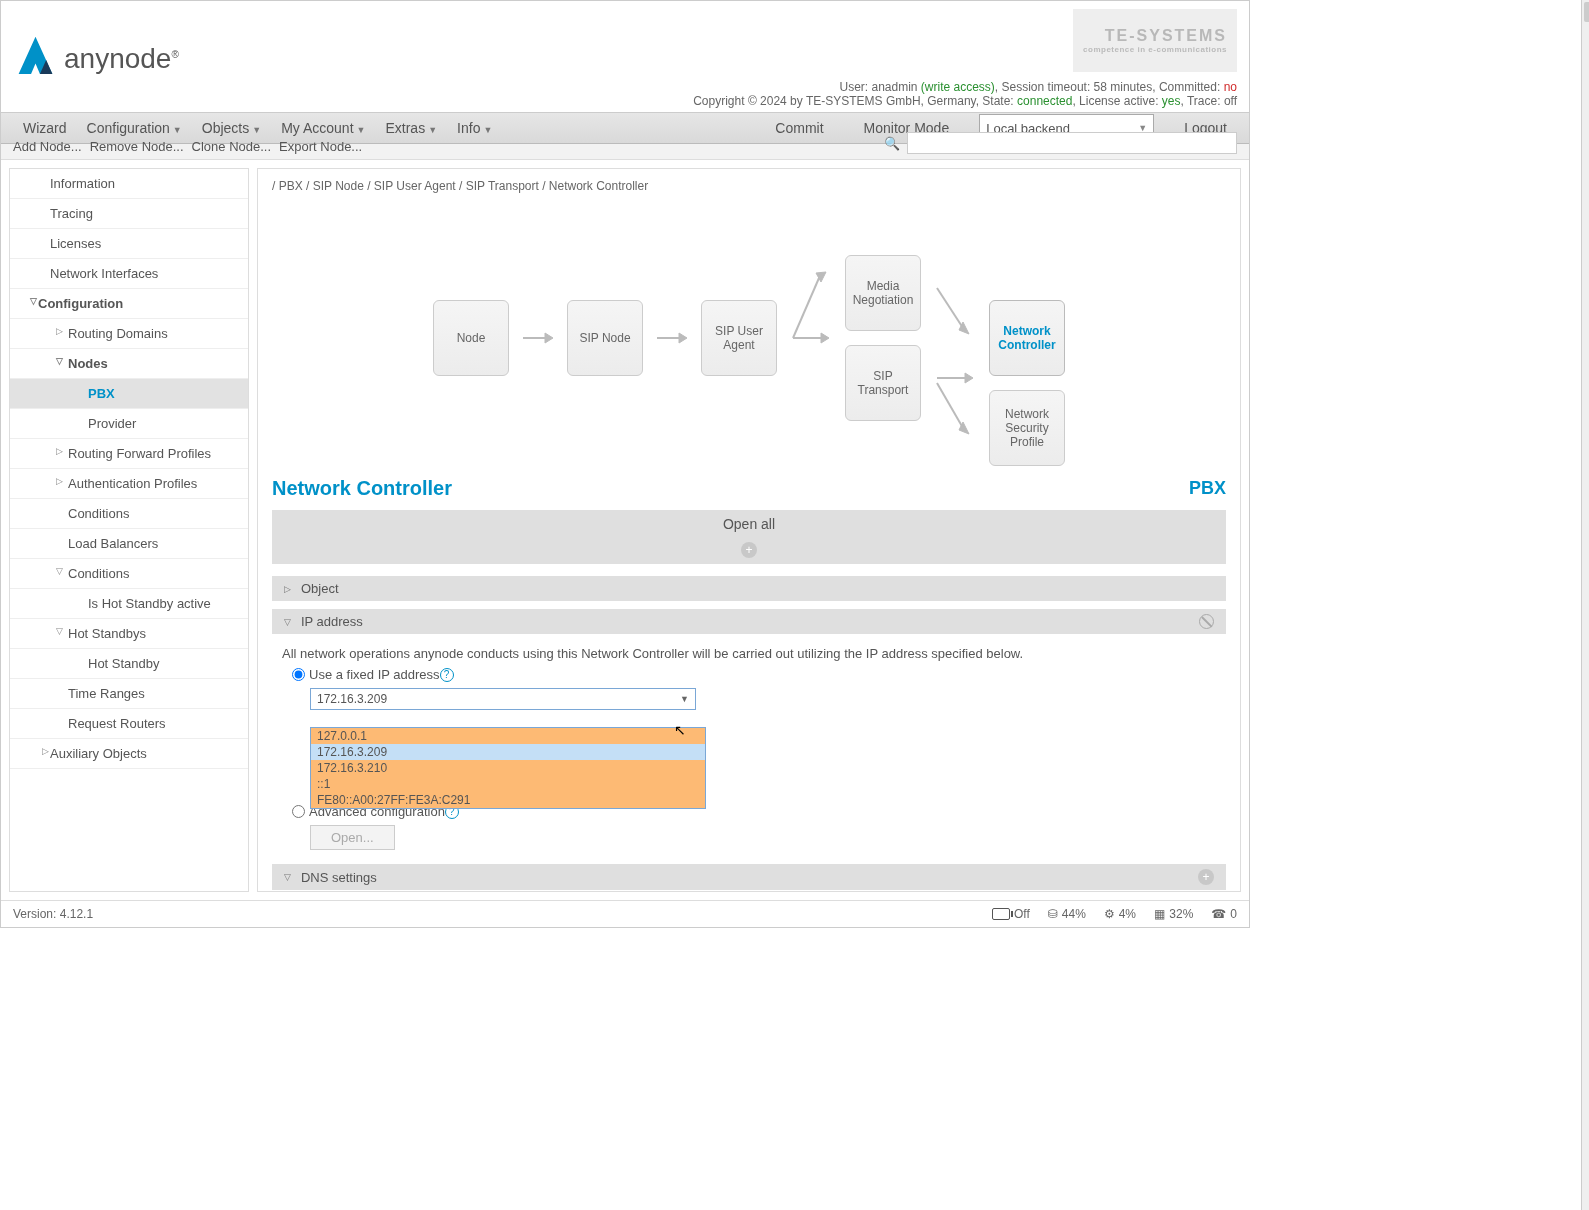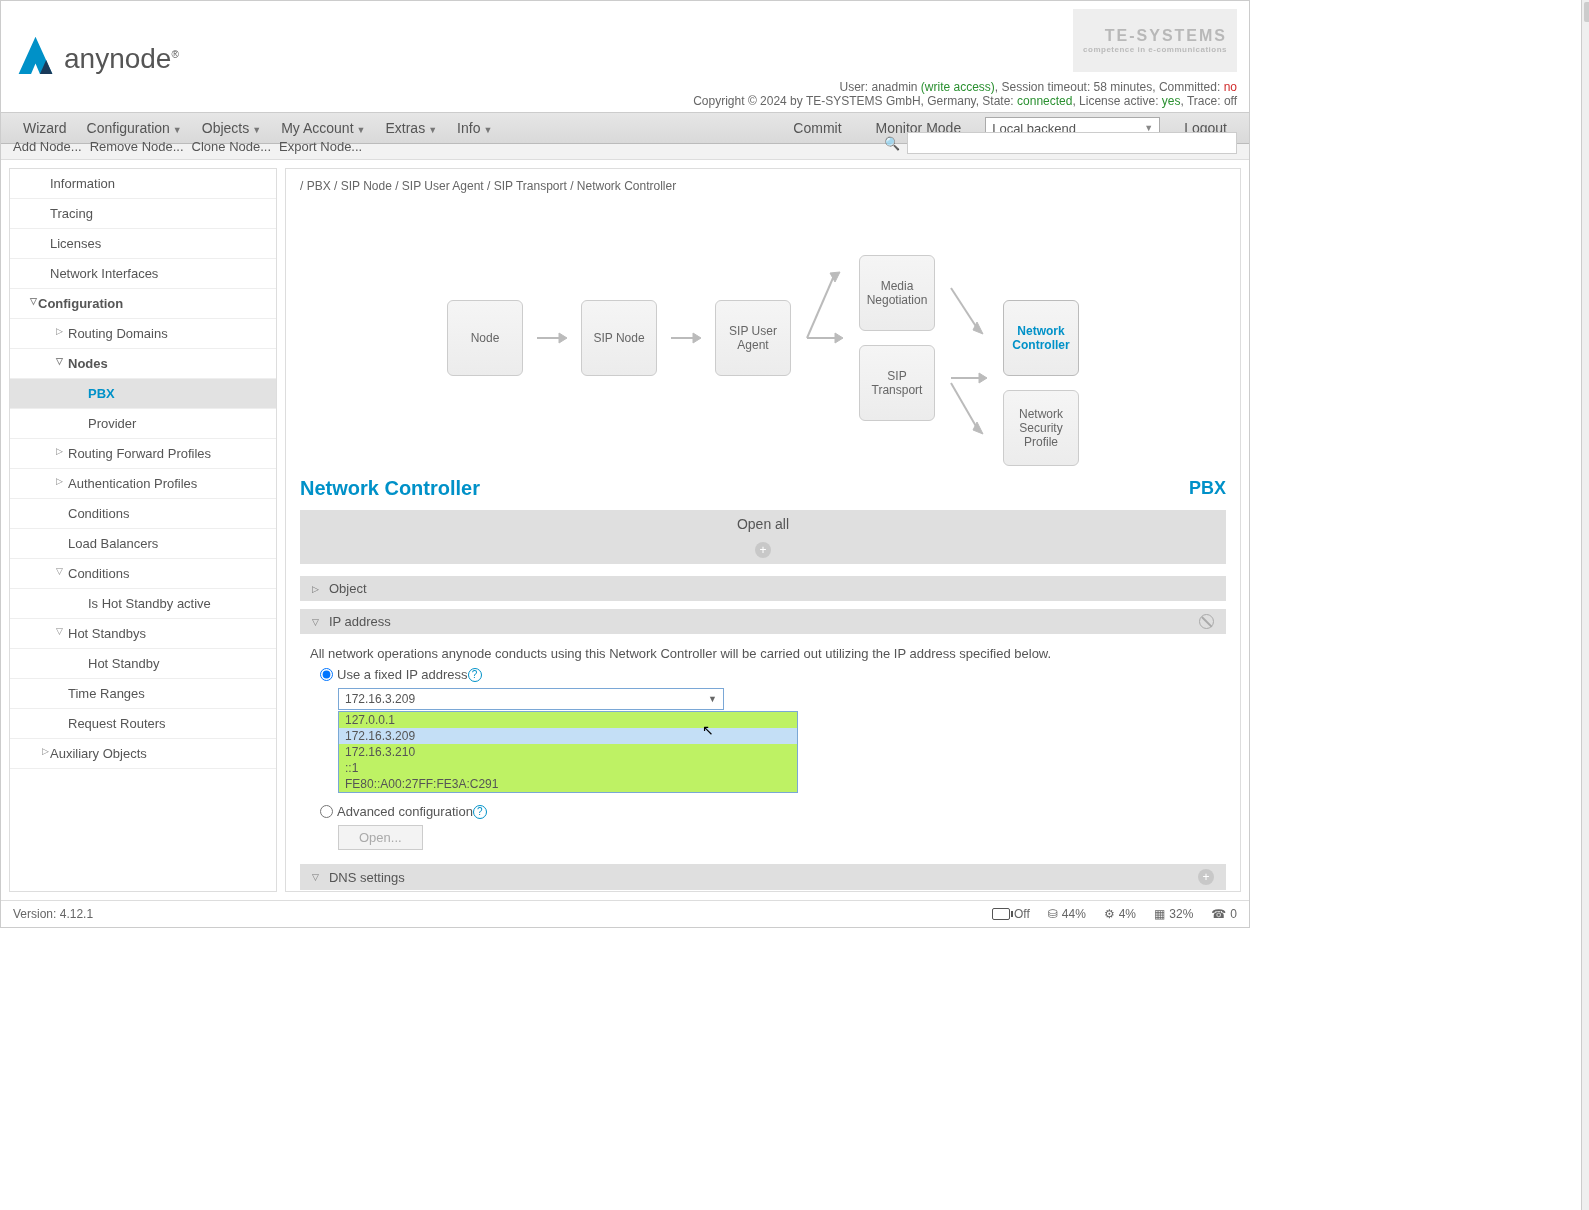--- a/index.html
+++ b/index.html
@@ -12,28 +12,28 @@
 .logo-text { font-size: 28px; color: #555; font-weight: 300; }
 .logo-text sup { font-size: 10px; vertical-align: super; }
 .header-right { text-align: right; font-size: 12px; color: #666; }
 .te-logo { font-size: 16px; font-weight: 700; color: #b8b8b8; letter-spacing: 2px; background:#eee; padding:18px 10px; display:inline-block; }
 .te-sub { font-size: 8px; color: #bbb; display:block; letter-spacing:0.5px; }
 .green { color: #2a9030; }
 .red { color: #d12c2c; }
 .menubar { background: linear-gradient(#e6e6e6,#d9d9d9); border-top: 1px solid #ccc; border-bottom: 1px solid #bbb; display: flex; align-items: center; padding: 0 12px; height: 32px; }
 .menu-item { padding: 6px 10px; font-size: 14px; color: #555; cursor: pointer; }
 .menu-item .caret { font-size: 9px; margin-left: 3px; color:#777; }
-.menubar-right { margin-left: auto; display: flex; align-items: center; gap: 14px; }
+.menubar-right { margin-left: auto; display: flex; gap: 20px; }
 .backend-select { background: #fff; border: 1px solid #aaa; padding: 3px 6px; font-size: 13px; width: 175px; display:flex; justify-content:space-between; align-items:center; }
 .toolbar { background: #f2f2f2; border-bottom: 1px solid #ddd; display: flex; align-items: flex-end; padding: 5px 12px; height: 16px; gap: 8px; }
 .toolbar-item { font-size: 13px; color: #555; cursor: pointer; }
 .toolbar-right { margin-left: auto; display:flex; align-items:center; gap:6px; }
 .search-input { width: 330px; height: 22px; border: 1px solid #ccc; padding: 2px 5px; }
 .content { display: flex; height: 740px; padding: 8px; gap: 8px; background:#fff; }
-.sidebar { width: 268px; border: 1px solid #ddd; background: #fff; overflow-y: auto; }
+.sidebar { width: 240px; border: 1px solid #ddd; background: #fff; overflow-y: auto; }
 .sidebar-item { padding: 7px 10px 7px 38px; border-bottom: 1px solid #eee; font-size: 13px; color: #555; cursor: pointer; position: relative; }
 .sidebar-item.bold { font-weight: 700; padding-left: 36px; }
 .sidebar-item.l0 { padding-left: 28px; }
 .sidebar-item.l1 { padding-left: 40px; }
 .sidebar-item.l2 { padding-left: 58px; }
 .sidebar-item.l3 { padding-left: 78px; }
 .sidebar-item.active { background: #e2e2e2; color: #0091c8; font-weight: 700; }
 .sidebar-item .exp { position: absolute; left: 20px; font-size: 9px; color:#888; }
 .sidebar-item.l1 .exp { left: 32px; }
 .sidebar-item.l2 .exp { left: 46px; }
@@ -50,21 +50,21 @@
 .page-sub { font-size: 18px; color: #0091c8; font-weight: 700; }
 .openall-bar { background: #dfdfdf; padding: 6px 12px; display:flex; align-items:center; gap:10px; font-size:14px; color:#555; margin-bottom:12px;flex-direction:column; }
 .plus-circ { width:16px; height:16px; border-radius:50%; background:#c8c8c8; color:#fff; display:inline-flex; align-items:center; justify-content:center; font-size:12px; }
 .section-bar { background: #dfdfdf; padding: 5px 12px; display:flex; align-items:center; gap:10px; font-size:13px; color:#555; margin-bottom:8px; }
 .section-bar .tri { font-size:9px; color:#777; }
 .section-body { padding: 4px 10px 14px; font-size:13px; color:#555; }
 .radio-row { display:flex; align-items:center; margin: 6px 0; padding-left:10px; }
 .radio-row input { margin-right:4px; }
 .help-circ { width:14px; height:14px; border:1px solid #0091c8; border-radius:50%; color:#0091c8; font-size:10px; display:inline-flex; align-items:center; justify-content:center; }
 .ip-select { margin-left: 28px; width: 386px; border:1px solid #7aa7d6; background:#fff; padding:3px 6px; font-size:12px; display:flex; justify-content:space-between; align-items:center; position:relative; }
-.dropdown { position:absolute; top: 22px; left:-1px; width: 460px; border:1px solid #7aa7d6; background:#bef264; z-index:10; }
+.dropdown { position:absolute; top: 38px; left:-1px; width: 396px; border:1px solid #7aa7d6; background:#fdba74; z-index:10; }
 .dd-opt { padding:1px 6px; font-size:12px; cursor:pointer; }
 .dd-opt.hl { background:#c4dff6; }
 .open-btn { margin-left:28px; padding:4px 20px; border:1px solid #ccc; background:#f3f3f3; color:#aaa; font-size:13px; }
 .footer { border-top:1px solid #ddd; padding:6px 12px; display:flex; align-items:center; font-size:12px; color:#666;justify-content:center; }
 .footer-right { margin-left:auto; display:flex; gap:18px; align-items:center; }
 .cursor { position:absolute; pointer-events:none; font-size:14px; color:#000; z-index:20; }
 .lock-ico { font-size:11px; margin-right:5px; }
 .stat { display:flex; align-items:center; gap:4px; }
 .stat-ico { display:inline-block; width:18px; height:12px; border:1.5px solid #555; border-radius:2px; position:relative; }
 .stat-ico::after { content:''; position:absolute; right:-4px; top:2px; width:2px; height:6px; background:#555; }

